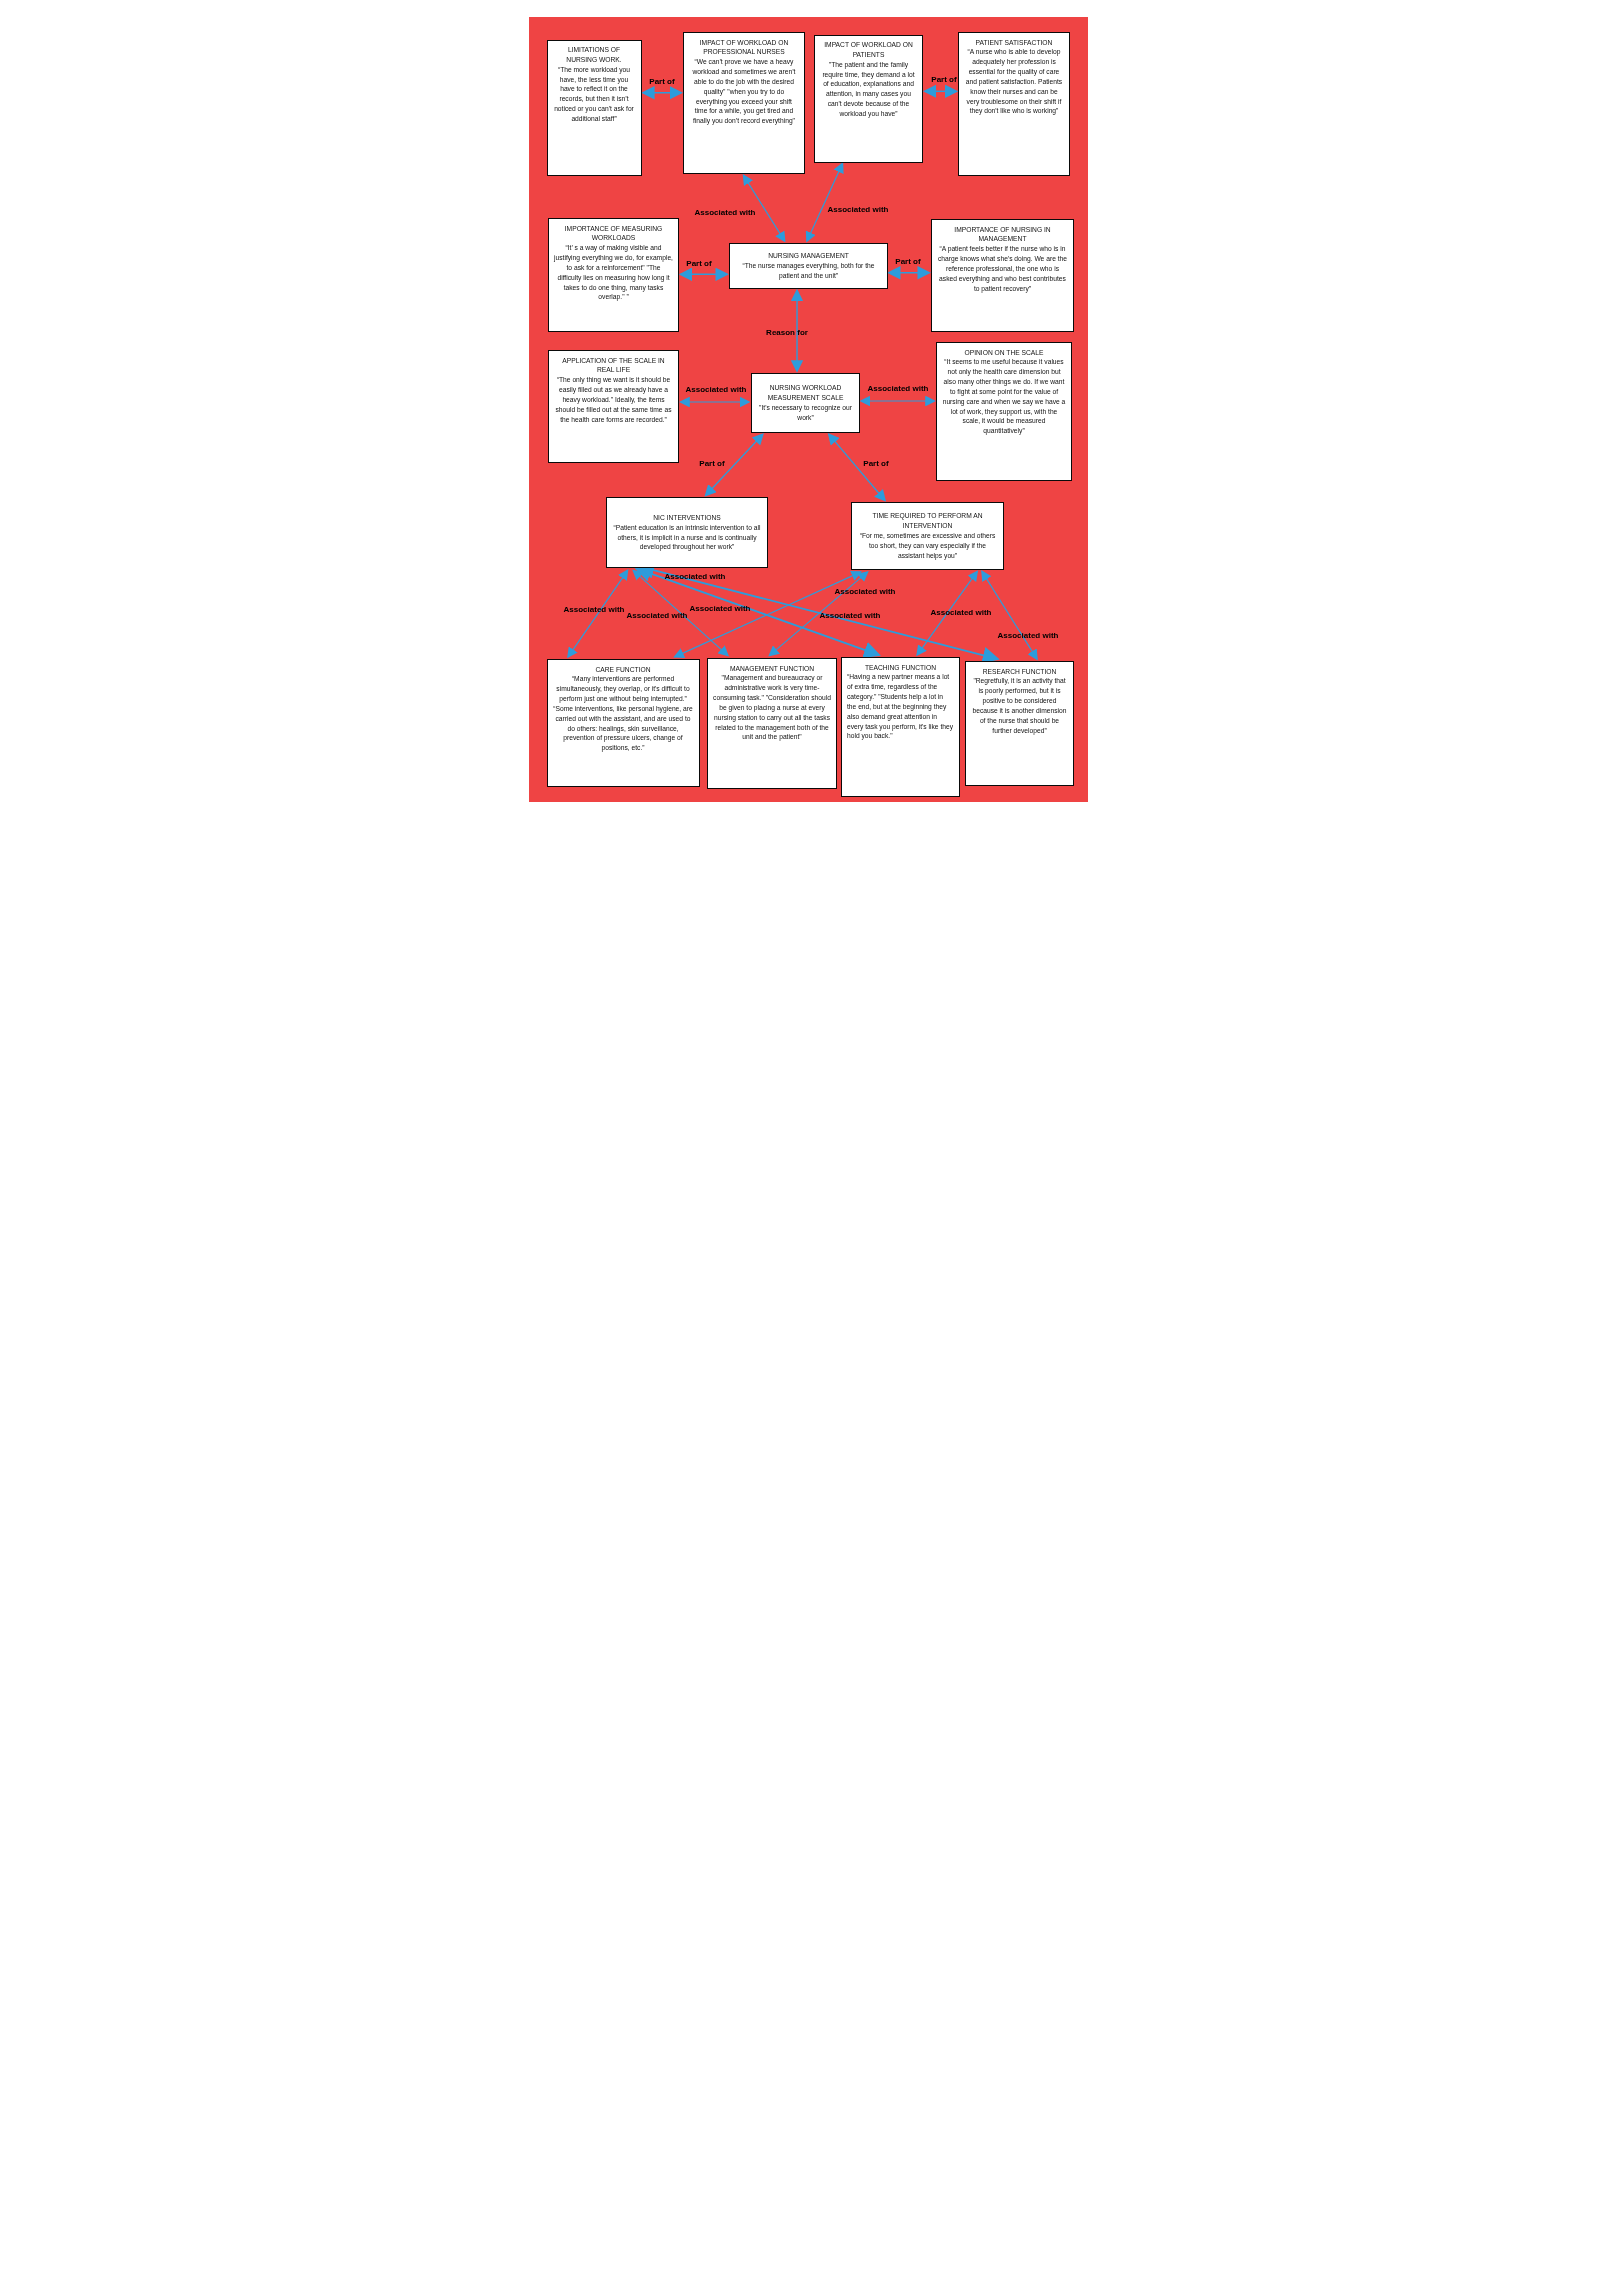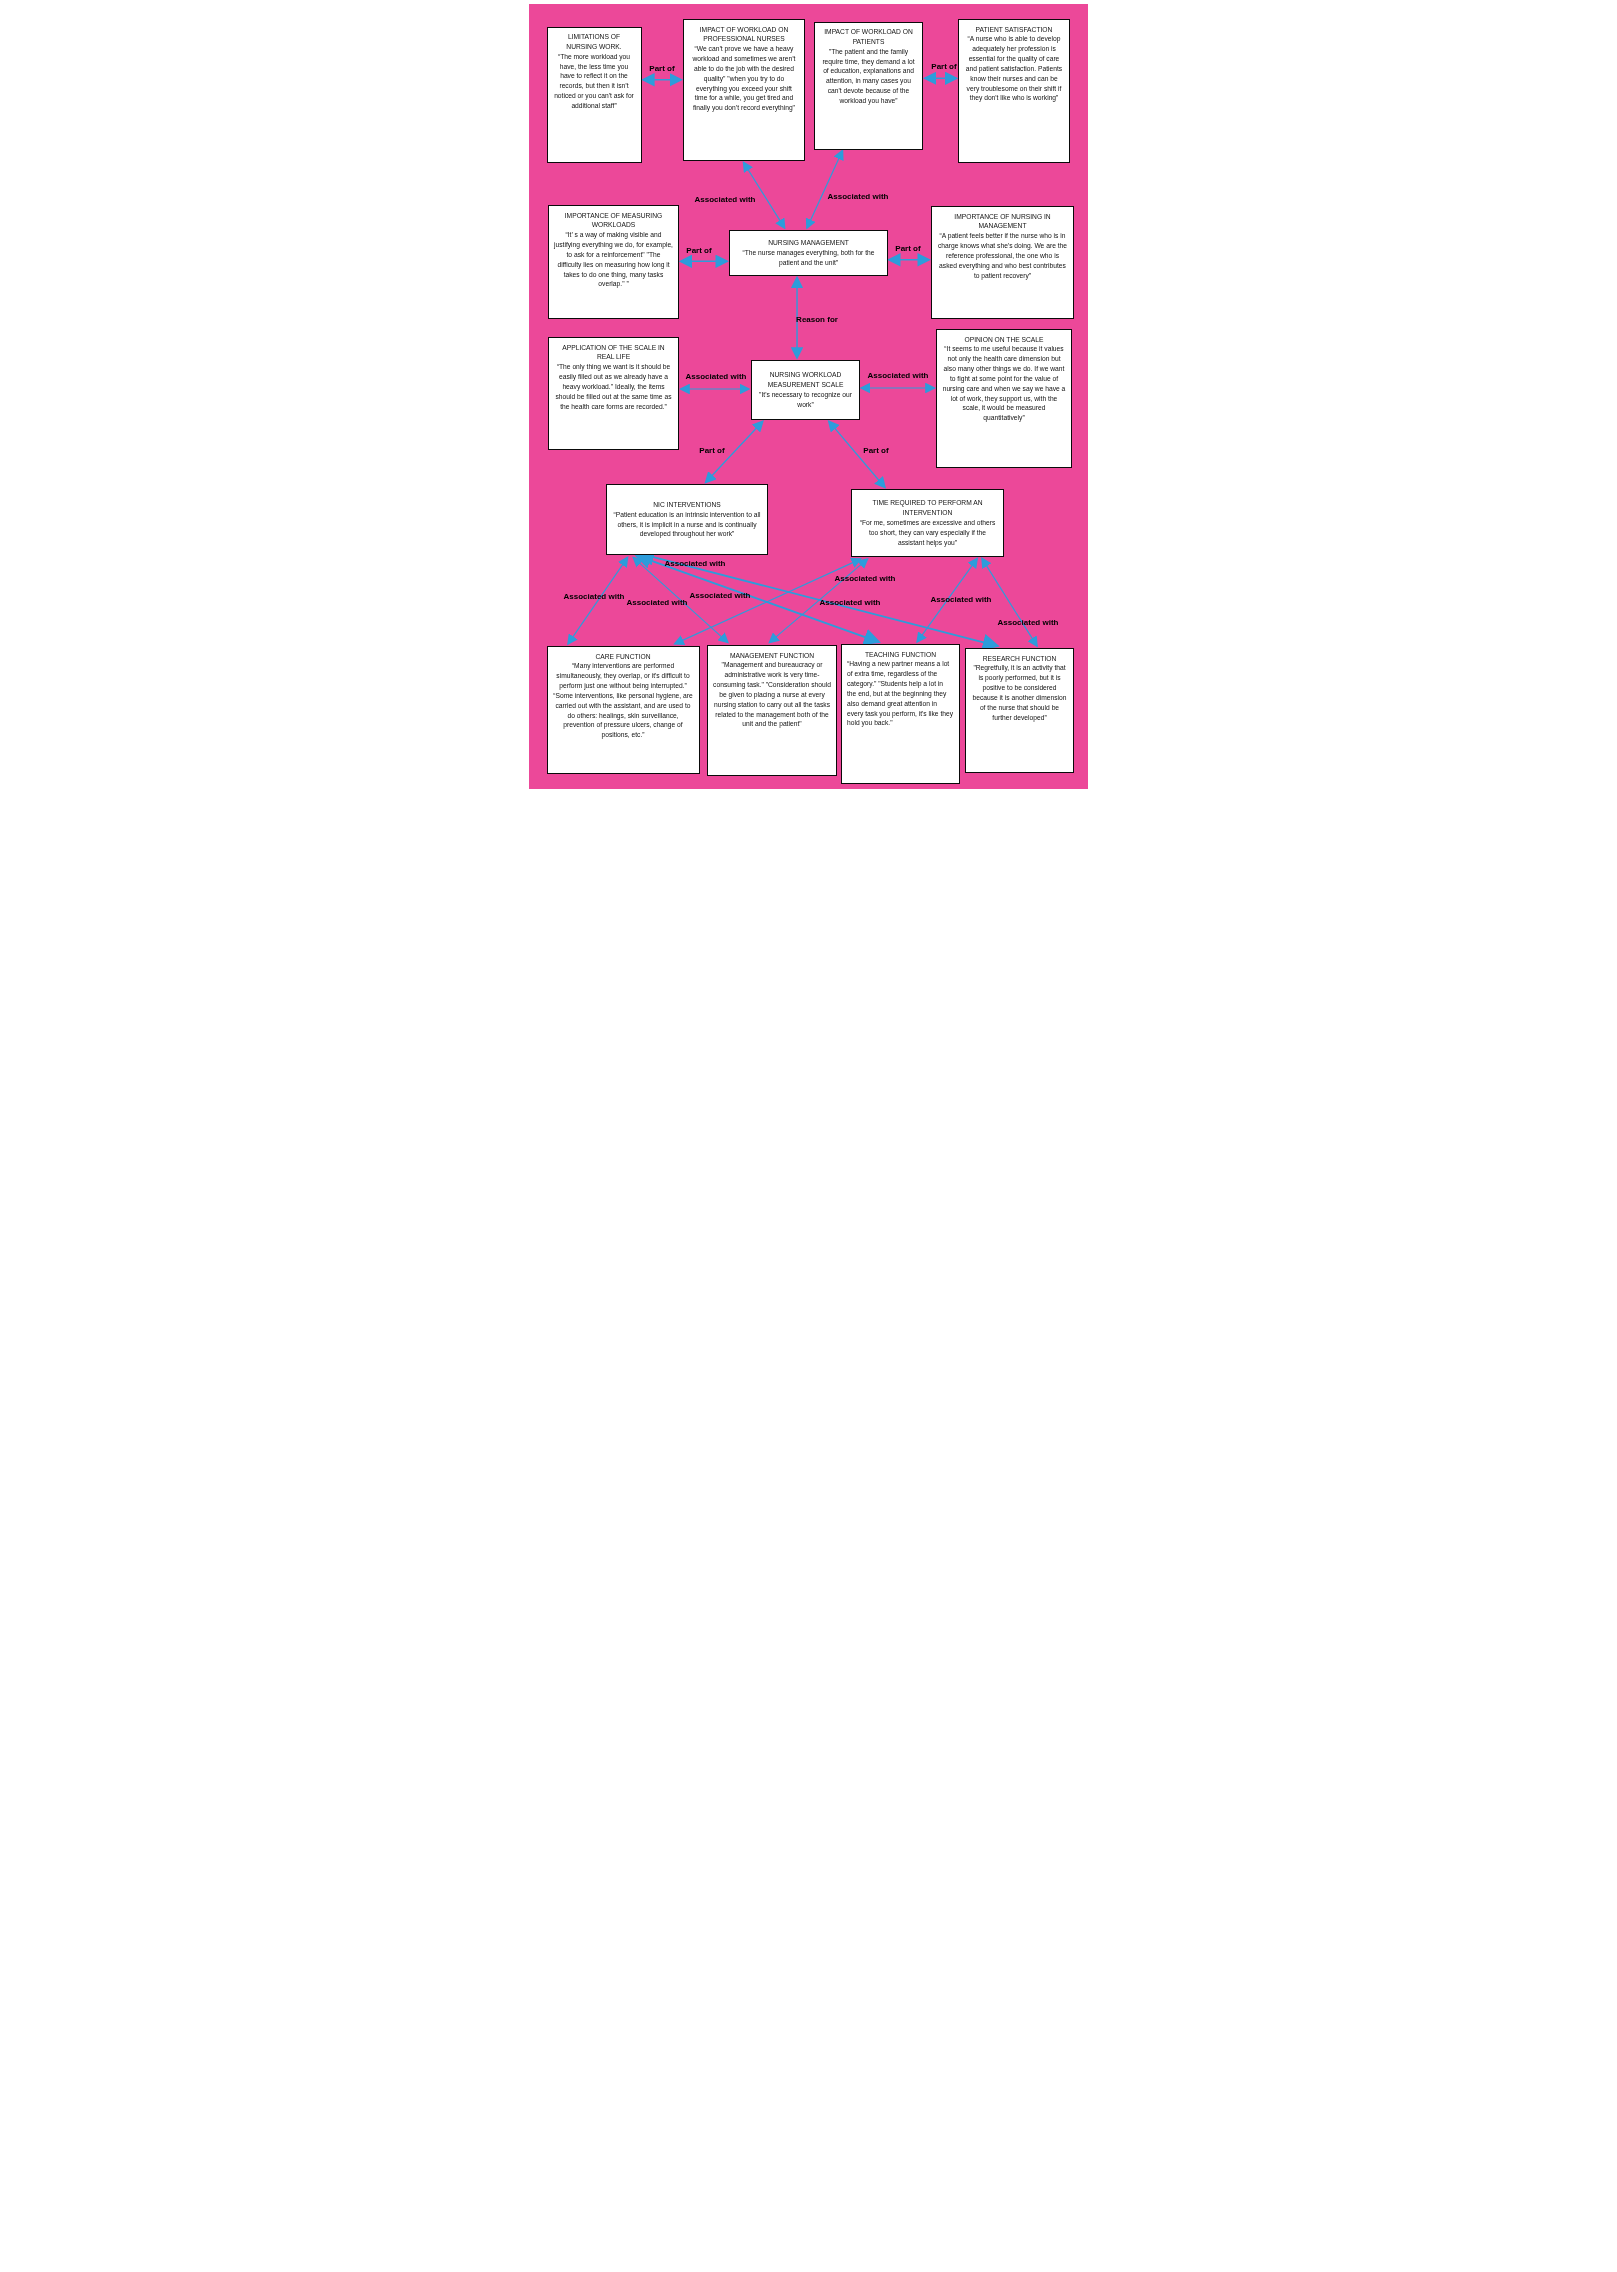--- a/index.html
+++ b/index.html
@@ -2,22 +2,22 @@
 <html style="--arrow: #2D9CDB;font-size:8px"><head>
 <meta charset="utf-8">
 <title>Nursing Workload Concept Map</title>
 <style>
   :root { --arrow: #2D9CDB; }
   html, body { margin: 0; padding: 0; background: #ffffff; }
   .canvas {
     position: relative;
     width: 559px;
     height: 785px;
-    margin: 4px auto;
-    background: #ec4899;
+    margin: 17px auto;
+    background: #ef4444;
     font-family: "Liberation Sans", sans-serif;
     overflow: hidden;
   }
   .arrows {
     position: absolute;
     left: 0; top: 0;
     width: 559px; height: 785px;
     pointer-events: none;
   }
   .arrow-line { stroke: var(--arrow); fill: none; }
@@ -166,21 +166,21 @@
     <div class="node-title">RESEARCH FUNCTION</div>
     <div class="node-quote">"Regretfully, it is an activity that is poorly performed, but it is positive to be considered because it is another dimension of the nurse that should be further developed”</div>
   </div>
 
   <span class="edge-label" style="left:133px;top:64px">Part of</span>
   <span class="edge-label" style="left:415px;top:62px">Part of</span>
   <span class="edge-label" style="left:196px;top:195px">Associated with</span>
   <span class="edge-label" style="left:329px;top:192px">Associated with</span>
   <span class="edge-label" style="left:170px;top:246px">Part of</span>
   <span class="edge-label" style="left:379px;top:244px">Part of</span>
-  <span class="edge-label" style="left:288px;top:315px">Reason for</span>
+  <span class="edge-label" style="left:258px;top:315px">Reason for</span>
   <span class="edge-label" style="left:187px;top:372px">Associated with</span>
   <span class="edge-label" style="left:369px;top:371px">Associated with</span>
   <span class="edge-label" style="left:183px;top:446px">Part of</span>
   <span class="edge-label" style="left:347px;top:446px">Part of</span>
   <span class="edge-label" style="left:166px;top:559px">Associated with</span>
   <span class="edge-label" style="left:65px;top:592px">Associated with</span>
   <span class="edge-label" style="left:128px;top:598px">Associated with</span>
   <span class="edge-label" style="left:191px;top:591px">Associated with</span>
   <span class="edge-label" style="left:336px;top:574px">Associated with</span>
   <span class="edge-label" style="left:321px;top:598px">Associated with</span>

